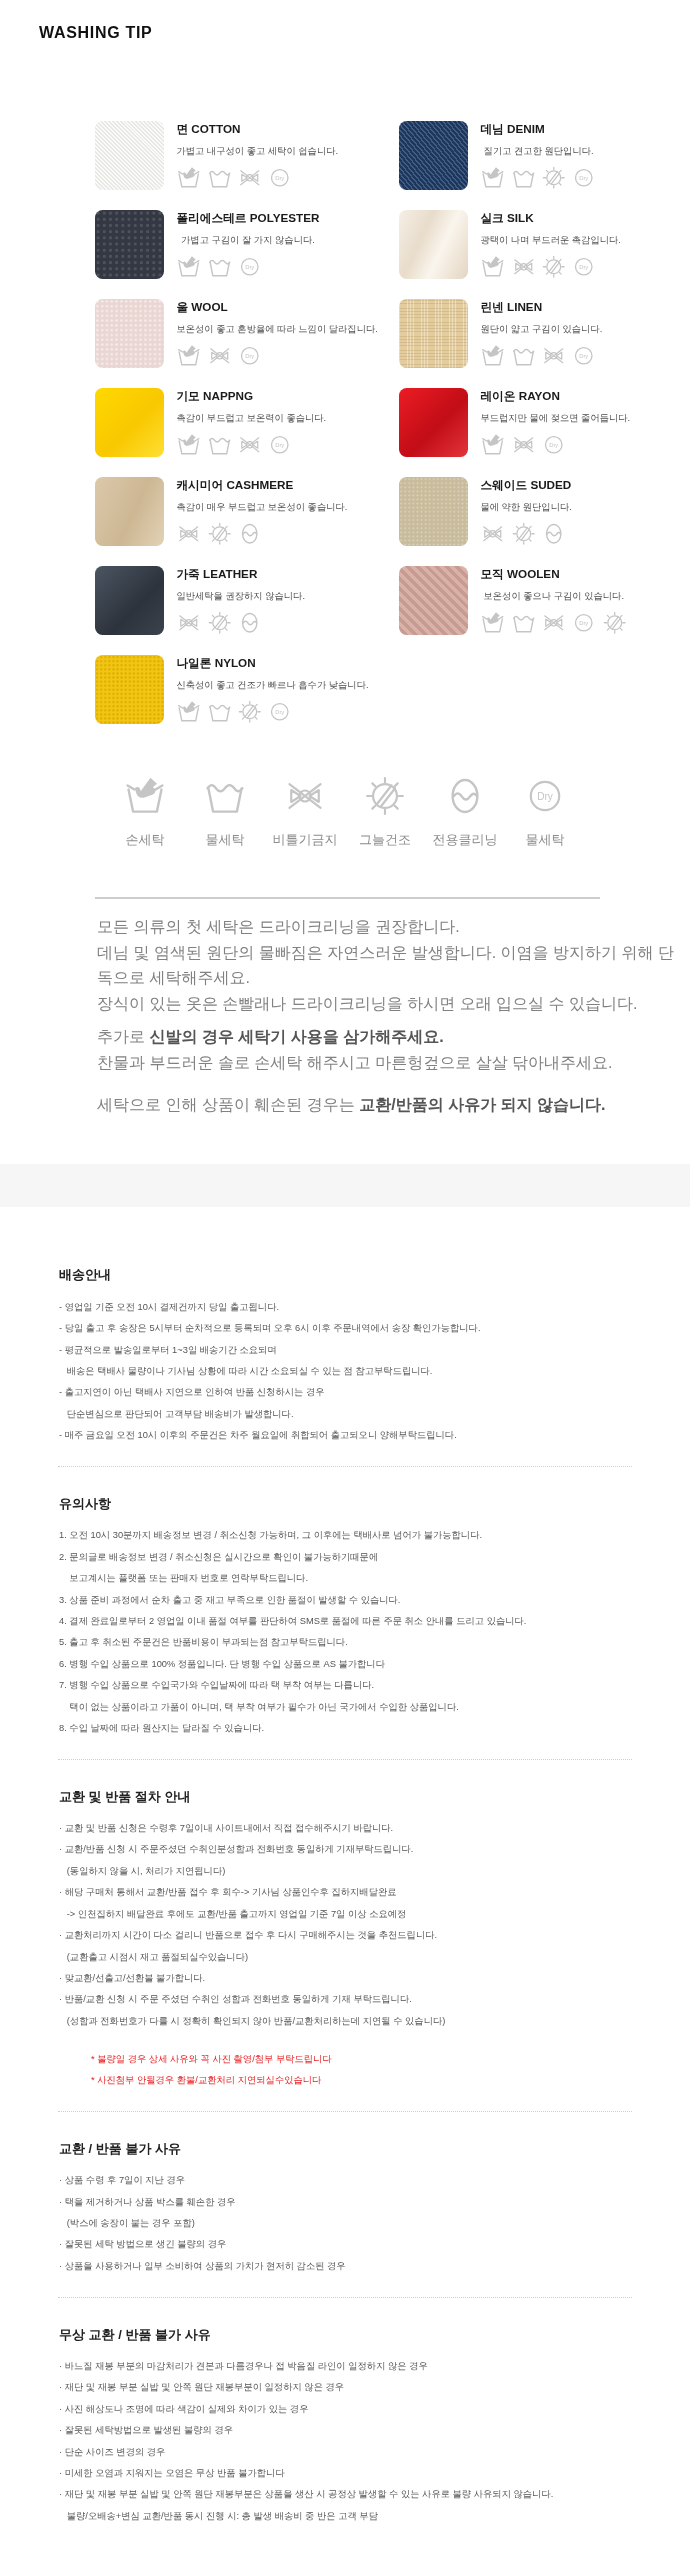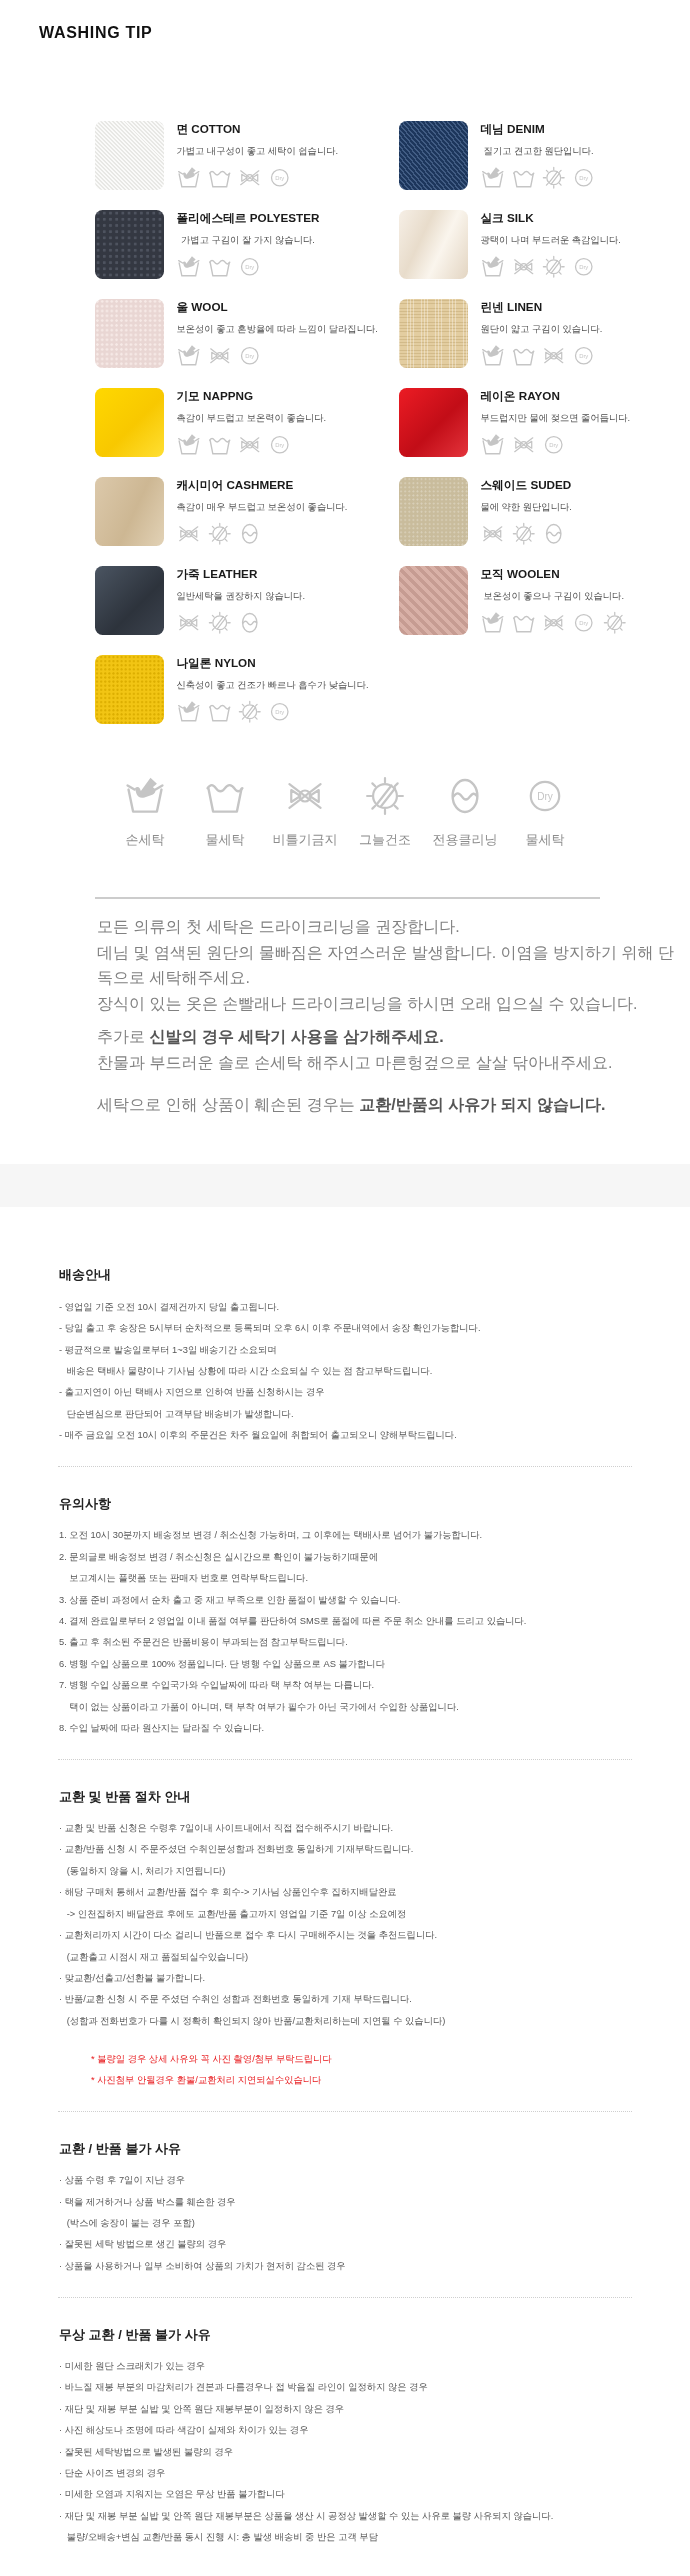--- a/index.html
+++ b/index.html
@@ -502,21 +502,20 @@
           <p class="sec-item">· 상품을 사용하거나 일부 소비하여 상품의 가치가 현저히 감소된 경우</p>
         </div>
     </div>
 
     <hr class="dotted">
 
     <div class="section">
       <h2 class="sec-title">무상 교환 / 반품 불가 사유</h2>
       <div>
 
-      <p class="sec-item">· 미세한 원단 스크래치가 있는 경우</p>
           <p class="sec-item">· 바느질 재봉 부분의 마감처리가 견본과 다름경우나 접 박음질 라인이 일정하지 않은 경우</p>
           <p class="sec-item">· 재단 및 재봉 부분 실밥 및 안쪽 원단 재봉부분이 일정하지 않은 경우</p>
           <p class="sec-item">· 사진 해상도나 조명에 따라 색감이 실제와 차이가 있는 경우</p>
           <p class="sec-item">· 잘못된 세탁방법으로 발생된 불량의 경우</p>
           <p class="sec-item">· 단순 사이즈 변경의 경우</p>
           <p class="sec-item">· 미세한 오염과 지워지는 오염은 무상 반품 불가합니다</p>
           <p class="sec-item">· 재단 및 재봉 부분 실밥 및 안쪽 원단 재봉부분은 상품을 생산 시 공정상 발생할 수 있는 사유로 불량 사유되지 않습니다.</p>
           <p class="sec-item">   불량/오배송+변심 교환/반품 동시 진행 시: 총 발생 배송비 중 반은 고객 부담</p>
         </div>
     </div>

